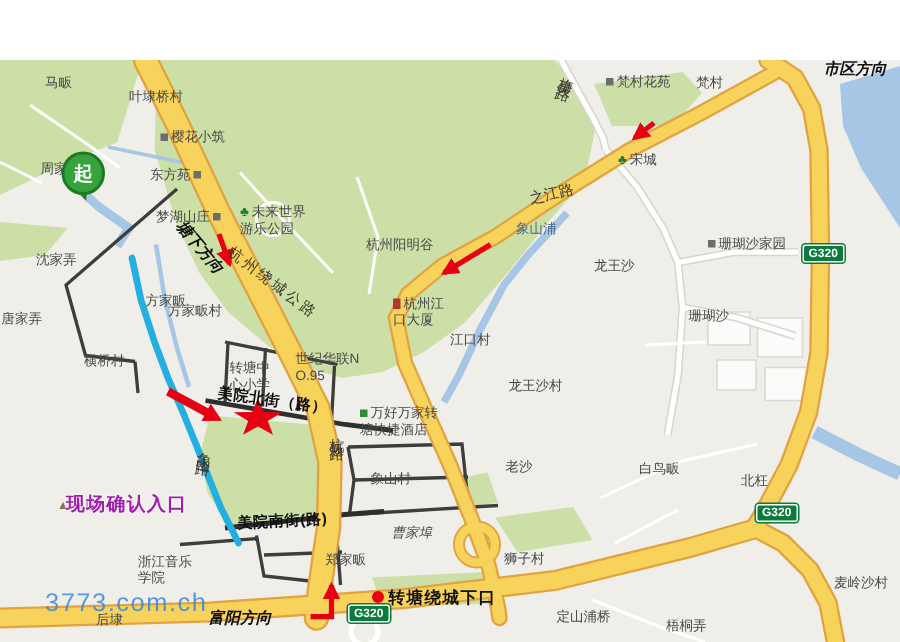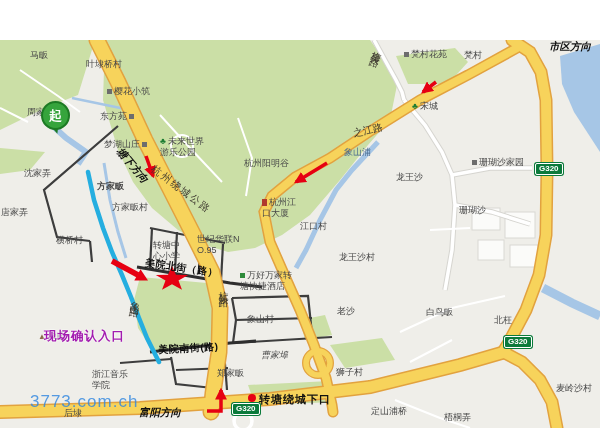--- a/index.html
+++ b/index.html
@@ -189,21 +189,21 @@
         <div class="lb pl" style="left: 244px; top: 118px;">杭州阳明谷</div>
         <div class="lb pl" style="left: 396px; top: 132px;">龙王沙</div>
         <div class="lb pl" style="left: 472px; top: 117px;"><span class="ic sq l"></span>珊瑚沙家园</div>
         <div class="lb pl" style="left: 459px; top: 165px;">珊瑚沙</div>
         <div class="lb pl" style="left: 262px; top: 157px;"><span class="ic bd l"></span>杭州江
 口大厦</div>
         <div class="lb pl" style="left: 300px; top: 181px;">江口村</div>
         <div class="lb pl" style="left: 339px; top: 212px;">龙王沙村</div>
         <div class="lb pl" style="left: 24px; top: 128px;">沈家弄</div>
         <div class="lb pl" style="left: 1px; top: 167px; text-align: right;">唐家弄</div>
-        <div class="lb pl" style="left: 97px; top: 141px; font-weight: bold;">方家畈</div>
+        <div class="lb pl" style="left: 97px; top: 155px;">方家畈</div>
         <div class="lb pl" style="left: 112px; top: 162px;">方家畈村</div>
         <div class="lb pl" style="left: 56px; top: 195px;">横桥村</div>
         <div class="lb pl" style="left: 153px; top: 200px;">转塘中
 心小学</div>
         <div class="lb pl" style="left: 197px; top: 194px;">世纪华联N
 O.95</div>
         <div class="lb pl" style="left: 240px; top: 230px;"><span class="ic gp l"></span>万好万家转
 塘快捷酒店</div>
         <div class="lb pl" style="left: 247px; top: 274px;">象山村</div>
         <div class="lb pl" style="left: 38px; top: 291px;"><span class="ic mt l">▲</span>象山</div>

